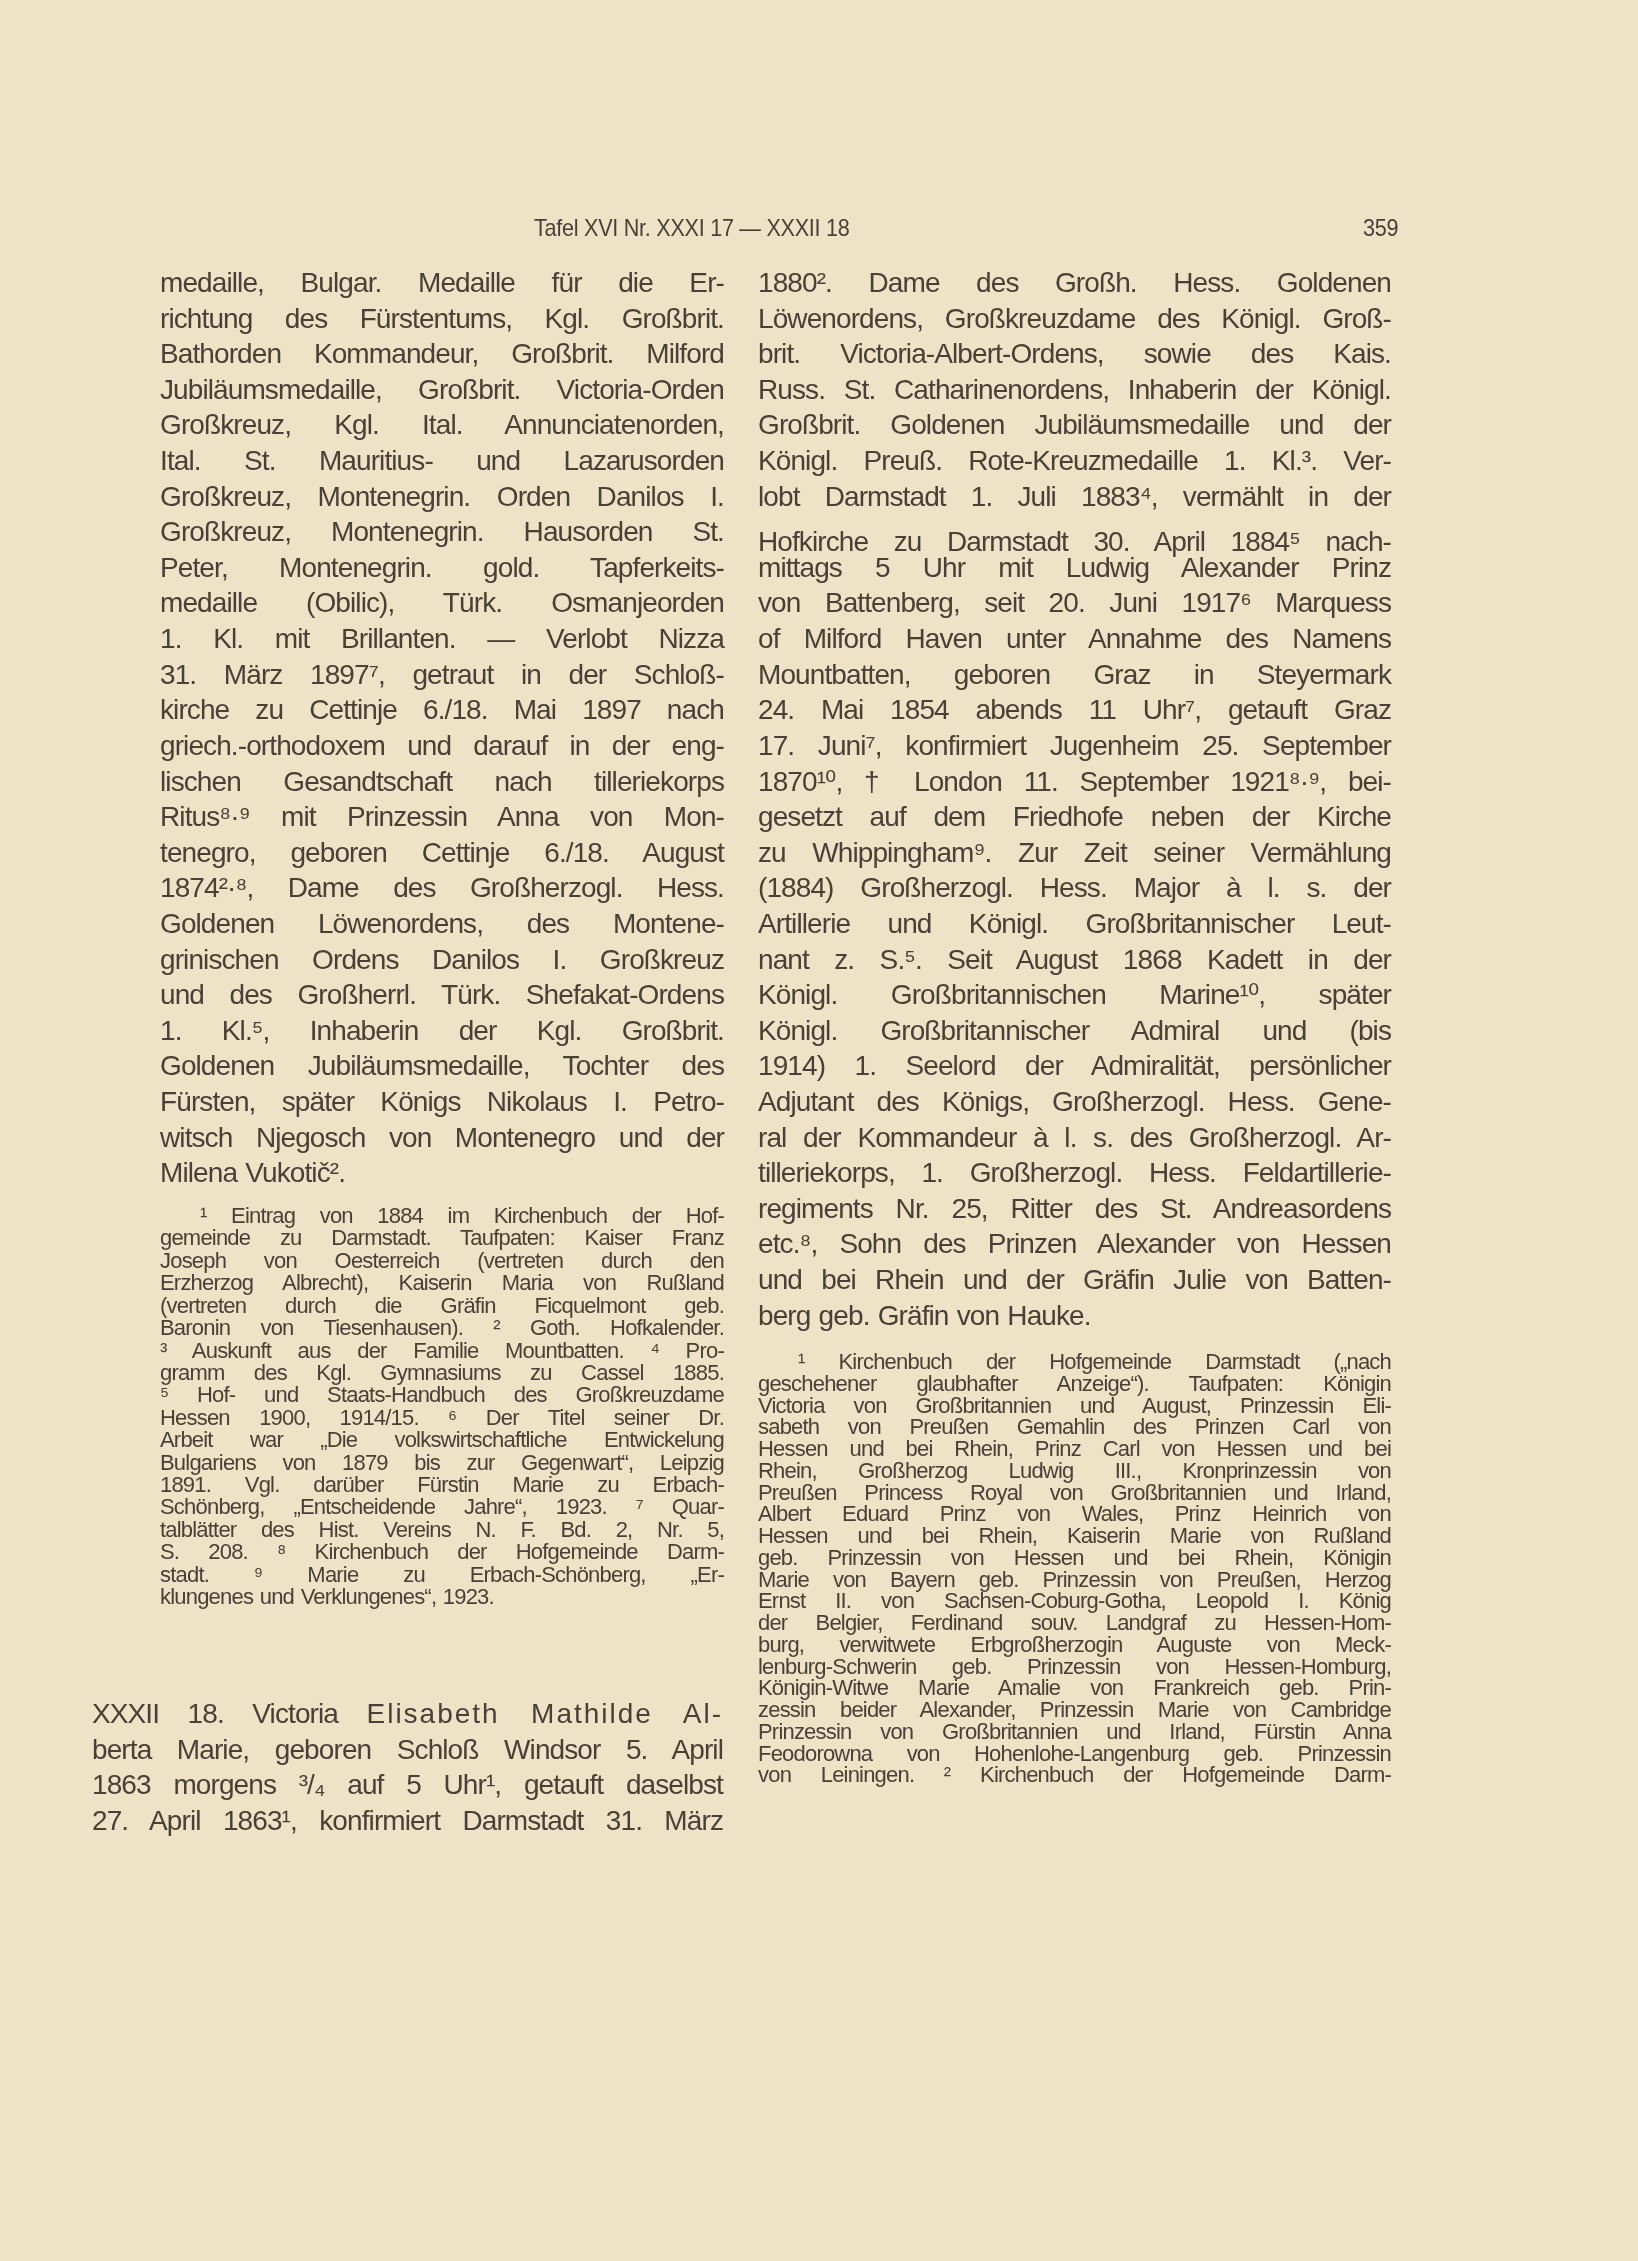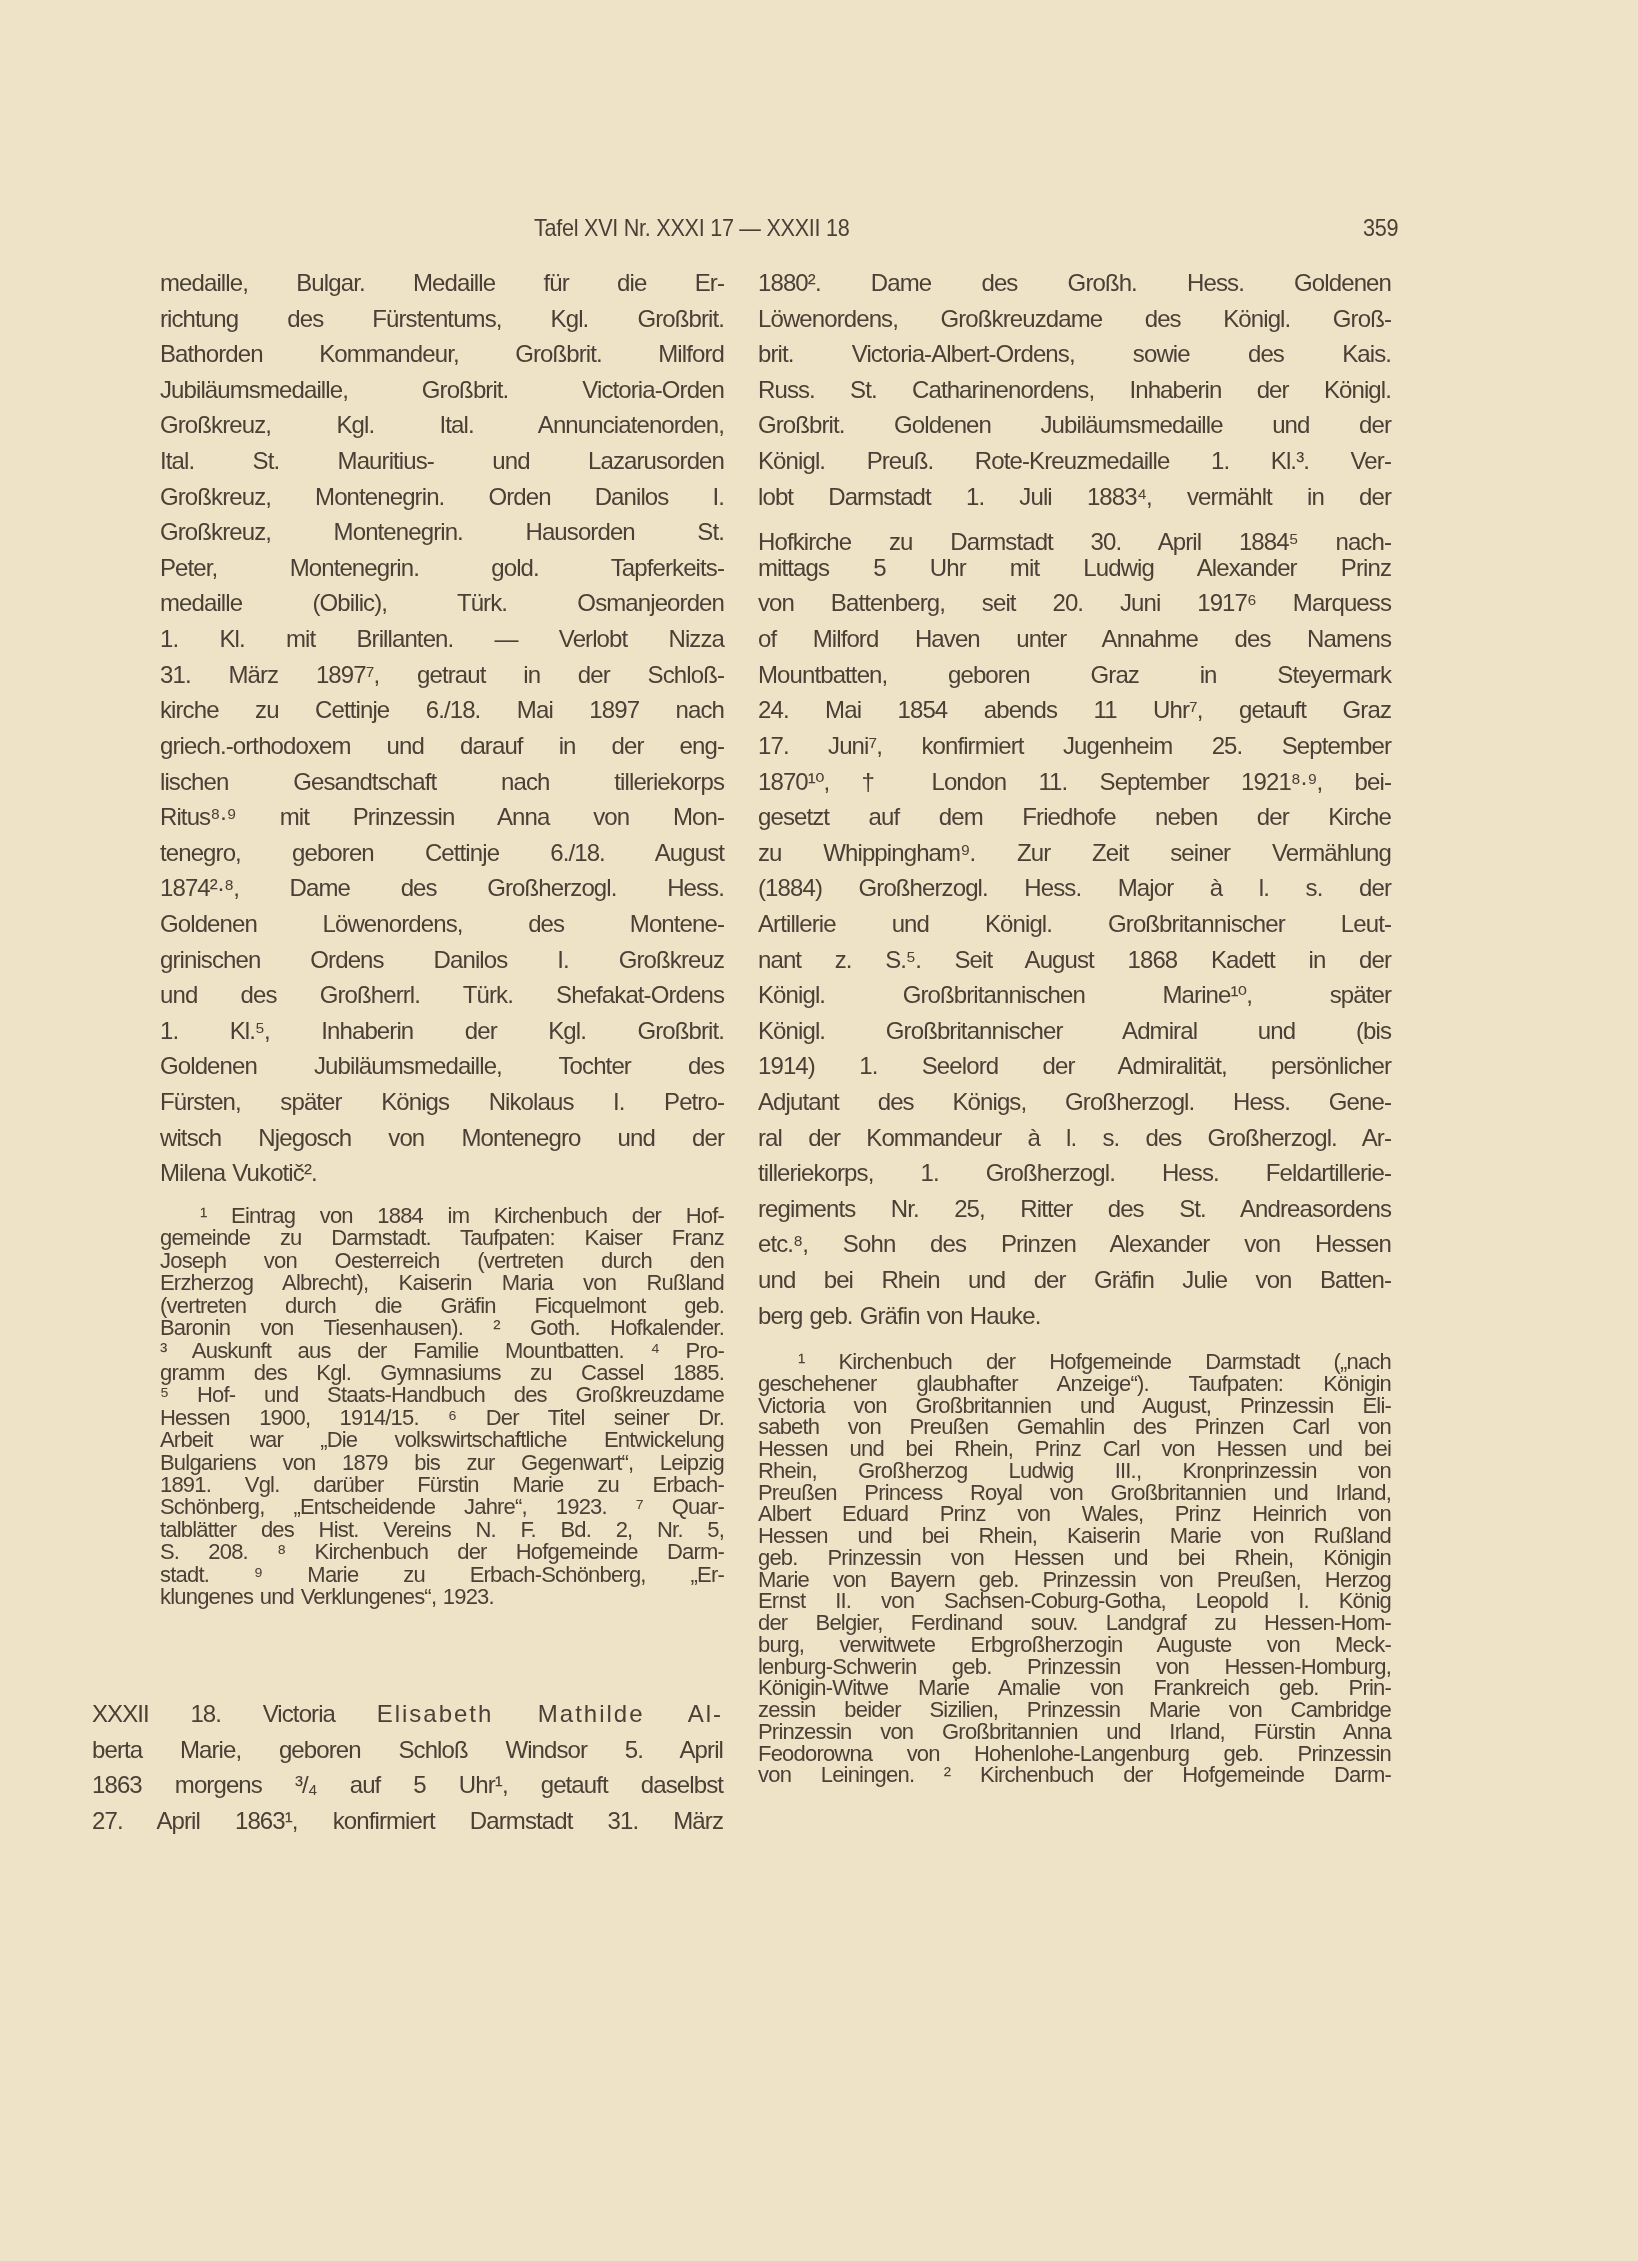--- a/index.html
+++ b/index.html
@@ -21,21 +21,21 @@
   .col { position: absolute; }
   .col-left { left: 160px; width: 564px; }
   .col-right { left: 758px; width: 633px; }
   .line {
     position: absolute; left: 0; right: 0; white-space: nowrap;
     text-align: justify; text-align-last: justify;
     font-family: "Liberation Sans", "DejaVu Sans", sans-serif;
     letter-spacing: -0.9px;
     word-spacing: 1.3px;
   }
-  .body .line { font-size: 24px; height: 36px; line-height: 36px; }
+  .body .line { font-size: 28px; height: 36px; line-height: 36px; }
   .note .line { font-size: 22px; height: 22.4px; line-height: 22.4px; letter-spacing: -0.8px; }
   .line.last { text-align-last: left; }
   .line.indent { text-indent: 40px; }
   .line > span { display: inline; }
   .heading-num, .heading-name { font-weight: normal; }
   .spaced { letter-spacing: 2px; }
   .main-entry { position: absolute; left: 92px; width: 631px; }
 </style>
 </head>
 <body>
@@ -151,20 +151,20 @@
     <div class="line" style="top:131px">Preußen Princess Royal von Großbritannien und Irland,</div>
     <div class="line" style="top:152px">Albert Eduard Prinz von Wales, Prinz Heinrich von</div>
     <div class="line" style="top:174px">Hessen und bei Rhein, Kaiserin Marie von Rußland</div>
     <div class="line" style="top:196px">geb. Prinzessin von Hessen und bei Rhein, Königin</div>
     <div class="line" style="top:218px">Marie von Bayern geb. Prinzessin von Preußen, Herzog</div>
     <div class="line" style="top:239px">Ernst II. von Sachsen-Coburg-Gotha, Leopold I. König</div>
     <div class="line" style="top:261px">der Belgier, Ferdinand souv. Landgraf zu Hessen-Hom-</div>
     <div class="line" style="top:283px">burg, verwitwete Erbgroßherzogin Auguste von Meck-</div>
     <div class="line" style="top:305px">lenburg-Schwerin geb. Prinzessin von Hessen-Homburg,</div>
     <div class="line" style="top:326px">Königin-Witwe Marie Amalie von Frankreich geb. Prin-</div>
-    <div class="line" style="top:348px">zessin beider Sizilien, Prinzessin Marie von Cambridge</div>
+    <div class="line" style="top:348px">zessin beider Alexander, Prinzessin Marie von Cambridge</div>
     <div class="line" style="top:370px">Prinzessin von Großbritannien und Irland, Fürstin Anna</div>
     <div class="line" style="top:392px">Feodorowna von Hohenlohe-Langenburg geb. Prinzessin</div>
     <div class="line" style="top:413px">von Leiningen. ² Kirchenbuch der Hofgemeinde Darm-</div>
   </div>
 
 </div>
 
 
 </body></html>

